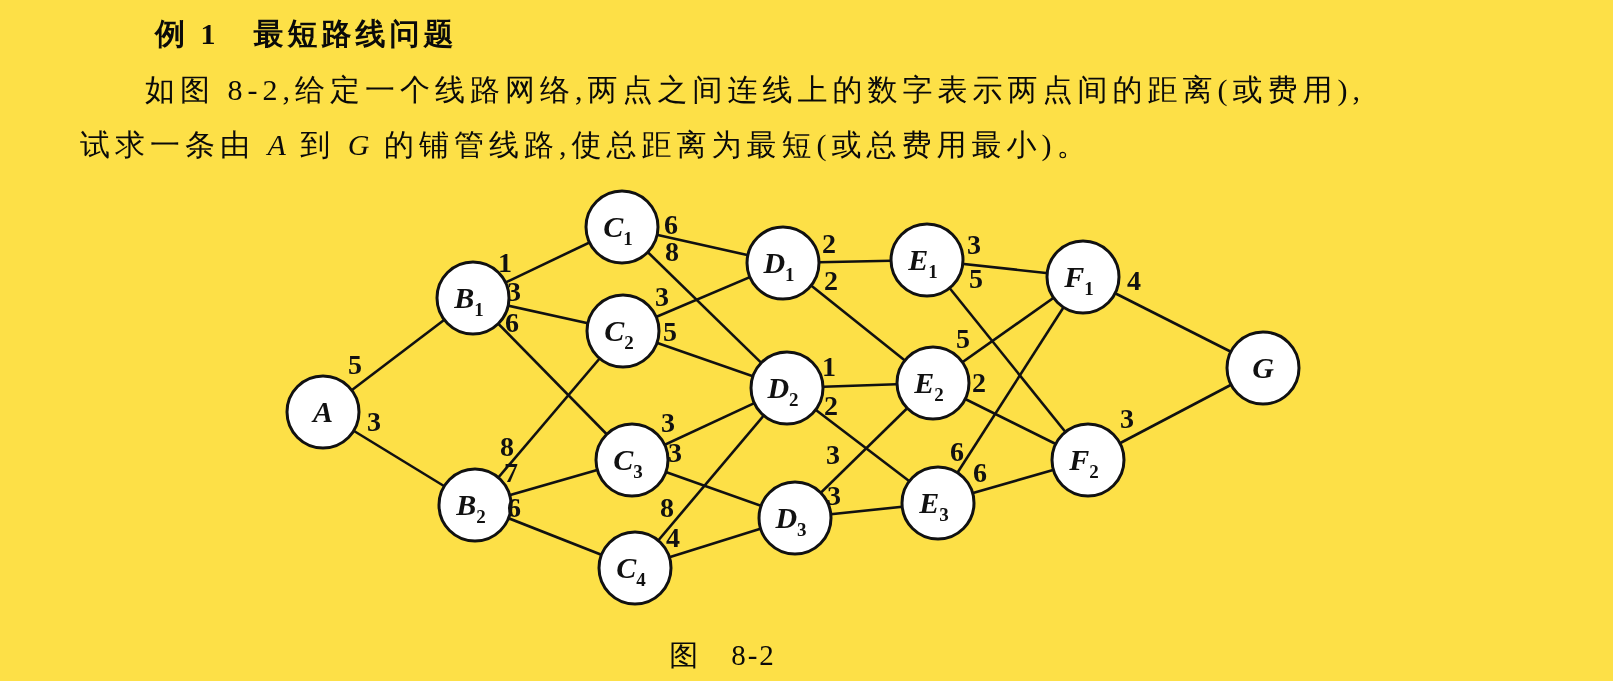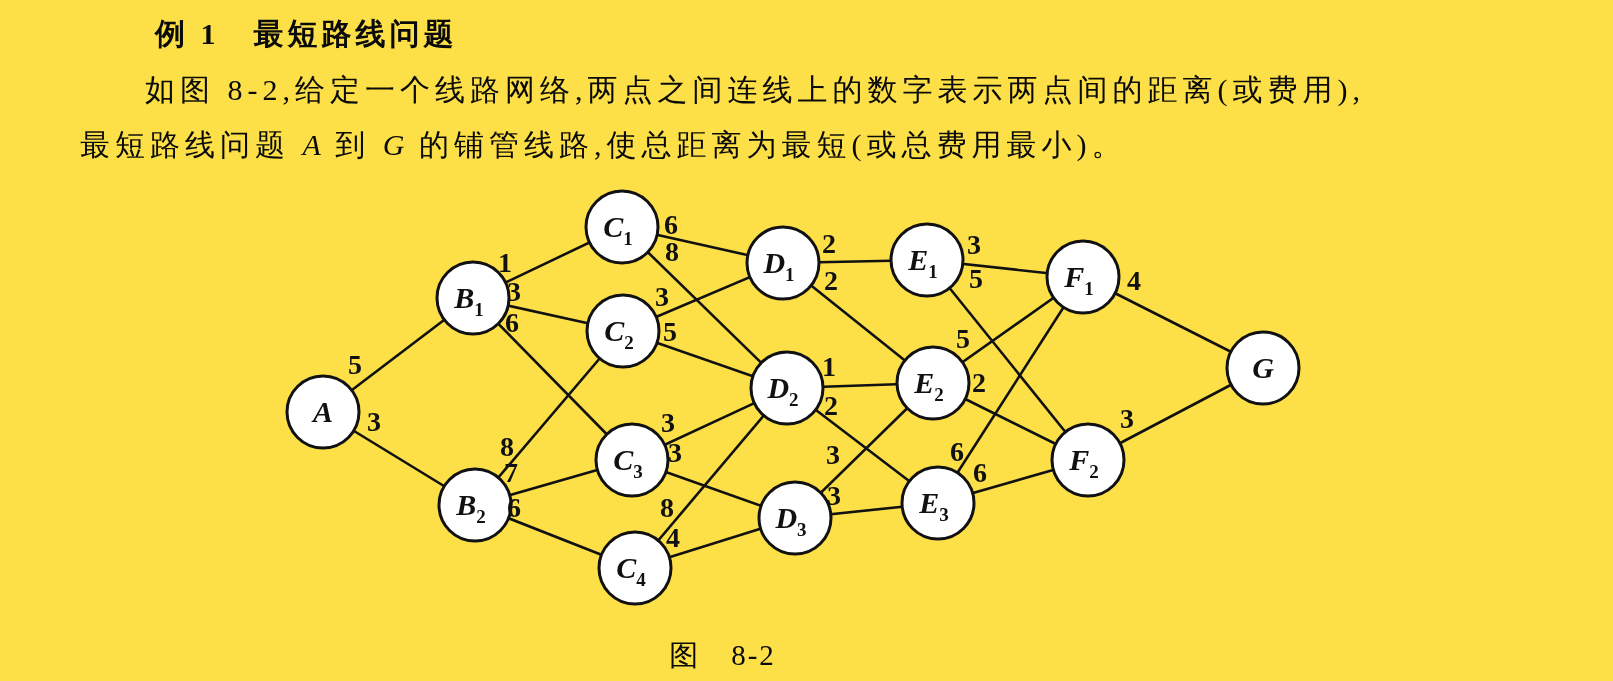--- a/index.html
+++ b/index.html
@@ -88,21 +88,21 @@
     font-size: 29px;
     letter-spacing: 2px;
   }
 </style>
 </head>
 <body>
 
 <div class="page">
   <div class="heading">例 1　最短路线问题</div>
   <div class="para-line para-line-1"><span>如图 8-2,给定一个线路网络,两点之间连线上的数字表示两点间的距离(或费用),</span></div>
-  <div class="para-line para-line-2"><span>最短路线问题 </span><span class="var">A</span><span> 到 </span><span class="var">G</span><span> 的铺管线路,使总距离为最短(或总费用最小)。</span></div>
+  <div class="para-line para-line-2"><span>试求一条由 </span><span class="var">A</span><span> 到 </span><span class="var">G</span><span> 的铺管线路,使总距离为最短(或总费用最小)。</span></div>
   <svg class="diagram-svg" width="1613" height="681" viewBox="0 0 1613 681" xmlns="http://www.w3.org/2000/svg">
       <line x1="323" y1="412" x2="473" y2="298" class="edge"></line>
       <line x1="323" y1="412" x2="475" y2="505" class="edge"></line>
       <line x1="473" y1="298" x2="622" y2="227" class="edge"></line>
       <line x1="473" y1="298" x2="623" y2="331" class="edge"></line>
       <line x1="473" y1="298" x2="632" y2="460" class="edge"></line>
       <line x1="475" y1="505" x2="623" y2="331" class="edge"></line>
       <line x1="475" y1="505" x2="632" y2="460" class="edge"></line>
       <line x1="475" y1="505" x2="635" y2="568" class="edge"></line>
       <line x1="622" y1="227" x2="783" y2="263" class="edge"></line>

